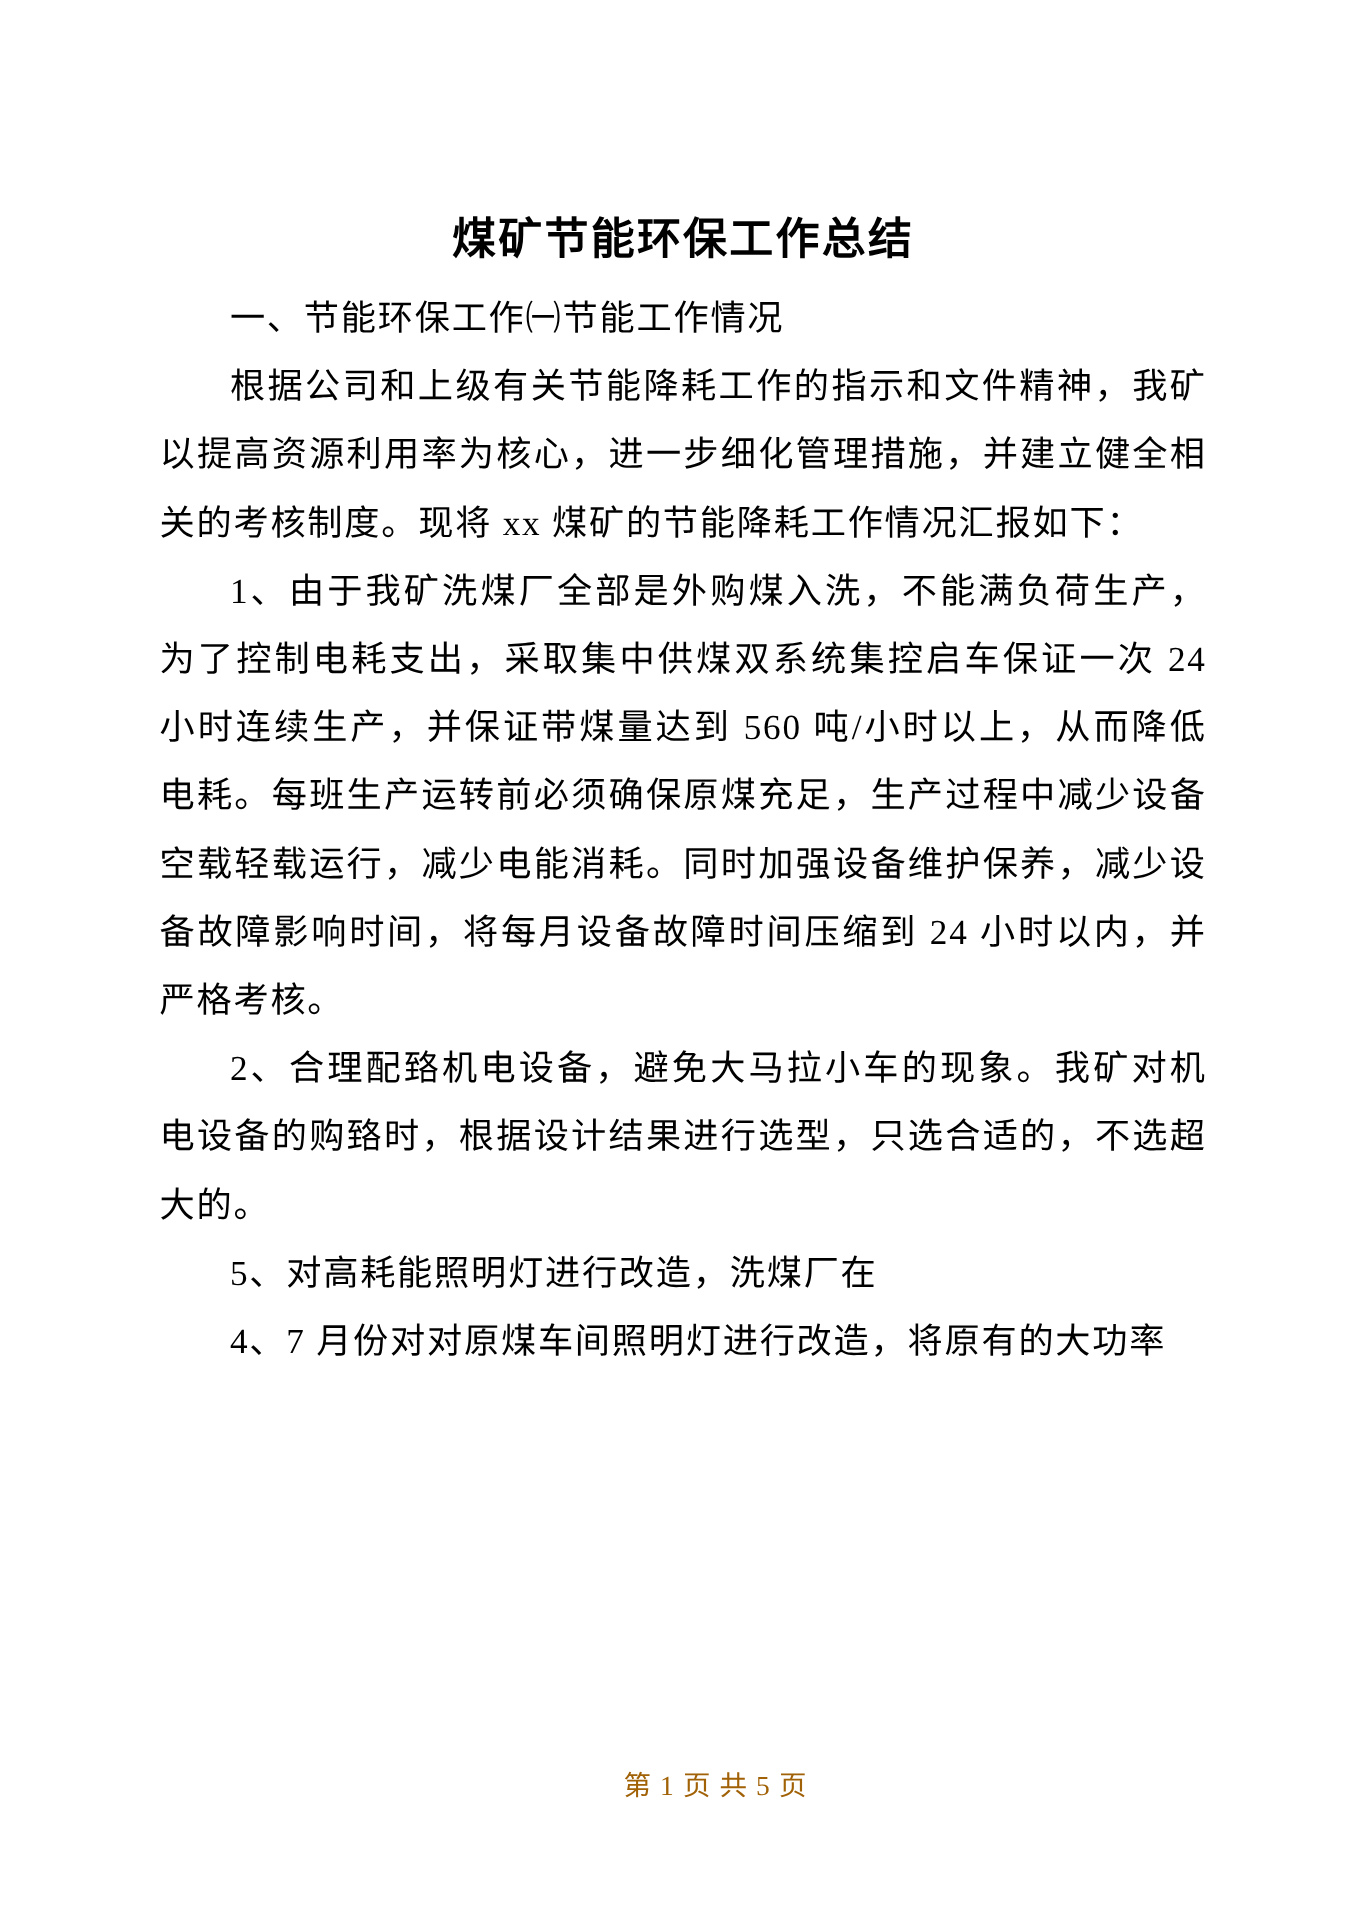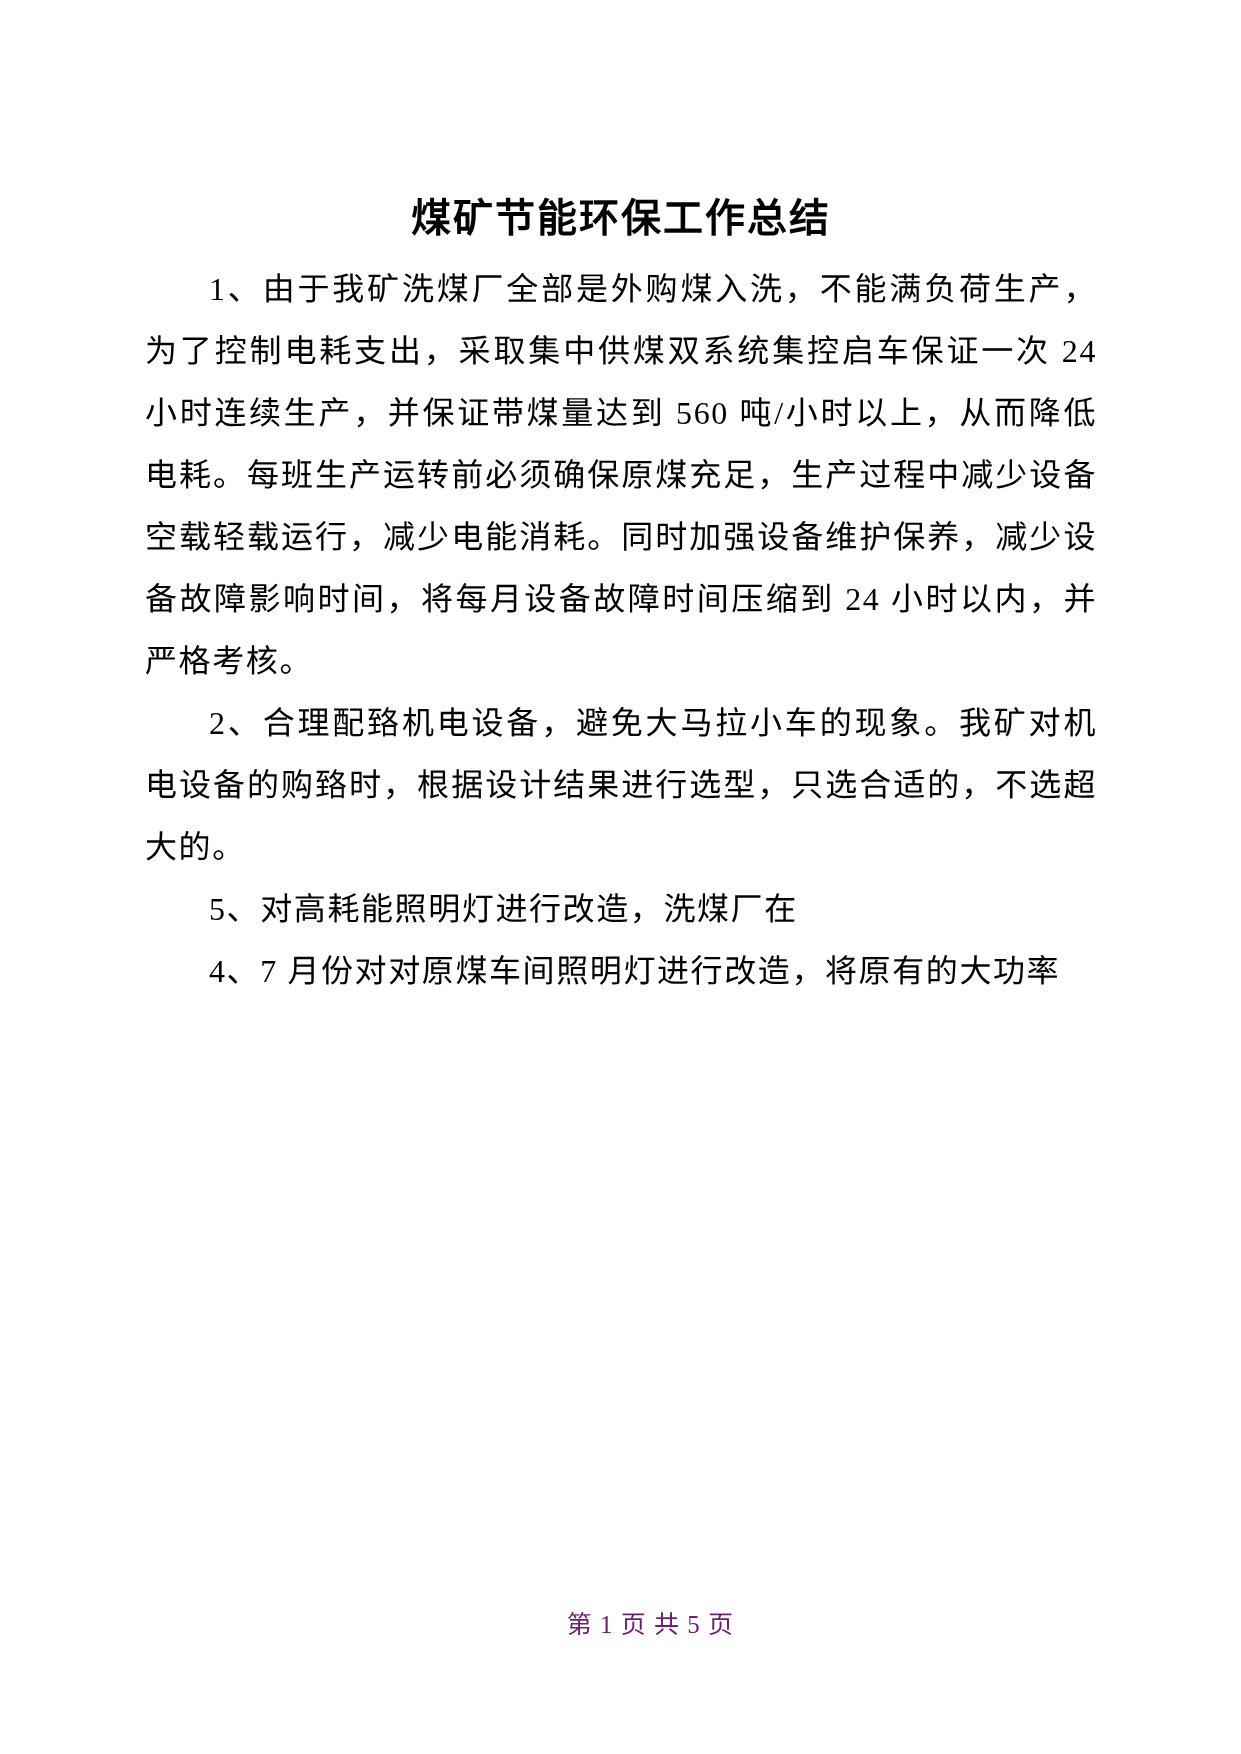--- a/index.html
+++ b/index.html
@@ -43,37 +43,39 @@
   }
   .page-footer {
     position: absolute;
     left: 0;
     top: 1608px;
     width: 100%;
     text-align: center;
     font-size: 25px;
     line-height: 34px;
     letter-spacing: 1px;
-    color: #701a75;
+    color: #a16207;
   }
   .page-footer .footer-inner {
     position: relative;
     left: 30px;
     display: inline-block;
   }
 </style>
 </head>
 <body>
 
 <div class="page">
   <div class="content">
 
     <h1 class="doc-title">煤矿节能环保工作总结</h1>
 
     <div class="body-text">
+      <p>一、节能环保工作㈠节能工作情况</p>
+      <p>根据公司和上级有关节能降耗工作的指示和文件精神，我矿以提高资源利用率为核心，进一步细化管理措施，并建立健全相关的考核制度。现将 xx 煤矿的节能降耗工作情况汇报如下：</p>
       <p>1、由于我矿洗煤厂全部是外购煤入洗，不能满负荷生产，为了控制电耗支出，采取集中供煤双系统集控启车保证一次 24 小时连续生产，并保证带煤量达到 560 吨/小时以上，从而降低电耗。每班生产运转前必须确保原煤充足，生产过程中减少设备空载轻载运行，减少电能消耗。同时加强设备维护保养，减少设备故障影响时间，将每月设备故障时间压缩到 24 小时以内，并严格考核。</p>
       <p>2、合理配臵机电设备，避免大马拉小车的现象。我矿对机电设备的购臵时，根据设计结果进行选型，只选合适的，不选超大的。</p>
       <p>5、对高耗能照明灯进行改造，洗煤厂在</p>
       <p>4、7 月份对对原煤车间照明灯进行改造，将原有的大功率</p>
     </div>
 
   </div>
 
   <div class="page-footer">
     <span class="footer-inner">第 1 页 共 5 页</span>

